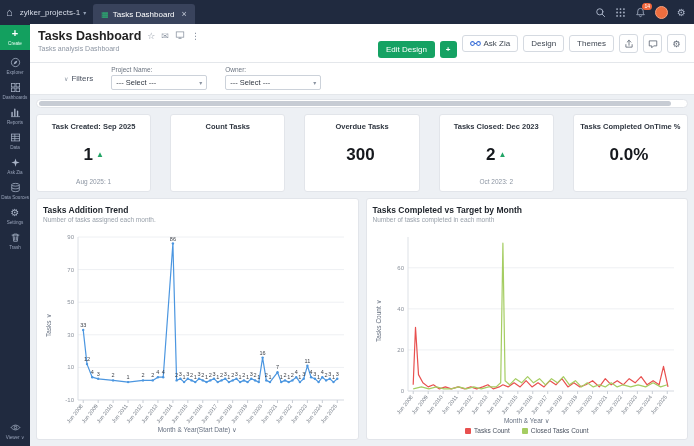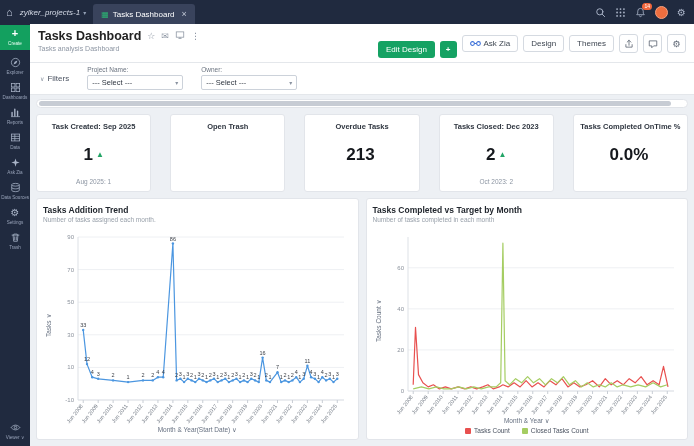--- a/index.html
+++ b/index.html
@@ -3,21 +3,21 @@
 <meta charset="utf-8">
 <style>
   * { margin:0; padding:0; box-sizing:border-box; }
   html,body { width:694px; height:446px; overflow:hidden; }
   body { font-family:"Liberation Sans","DejaVu Sans",sans-serif; background:#edf0f4; color:#333; }
   #app { width:694px; height:446px; display:flex; flex-direction:column; }
 
   
   .topbar { height:24px; background:#202a3f; display:flex; align-items:center; padding:0 8px 0 6px; gap:7px; flex:0 0 auto; }
   .tb-home { color:#b9c2d4; font-size:11px; line-height:1; cursor:pointer; }
-  .tb-project { color:#d6dce8; font-size:8px; display:flex; align-items:center; gap:3px; cursor:pointer;font-style:italic; }
+  .tb-project { color:#d6dce8; font-size:8px; display:flex; align-items:center; gap:3px; cursor:pointer; }
   .tb-caret { font-size:6px; color:#93a0b5; }
   .tb-tab { align-self:flex-end; height:20px; background:#39435c; border-radius:3px 3px 0 0; display:flex; align-items:center; gap:4px; padding:0 8px; color:#fff; font-size:8px; cursor:pointer; }
   .tab-glyph { color:#2bb673; font-size:8px; }
   .tab-close { color:#c2c9d6; font-size:9px; margin-left:3px; cursor:pointer; }
   .tb-right { margin-left:auto; display:flex; align-items:center; gap:9px; }
   .tb-icon { color:#aab4c8; display:flex; align-items:center; cursor:pointer; font-size:10px; position:relative; }
   .tb-icon svg { width:11px; height:11px; }
   .bell-badge { position:absolute; top:-4px; right:-6px; background:#f2663c; color:#fff; font-size:5px; padding:0 2px; border-radius:4px; line-height:7px; }
   .avatar { width:13px; height:13px; border-radius:50%; background:#ee6e3f; border:1px solid #f5a07e; cursor:pointer; }
 
@@ -42,21 +42,21 @@
   .hmini svg { width:10px; height:10px; }
   .subtitle { font-size:7px; color:#8d96a3; margin-top:2px; }
   .hdr-actions { margin-left:auto; display:flex; align-items:center; gap:5px; }
   .btn-green { background:#15a263; color:#fff; font-size:8px; padding:4px 8px; border-radius:3px; border:none; cursor:pointer;margin-top:12px; }
   .btn-plus { padding:4px 6px; font-weight:bold; }
   .btn-white { background:#fff; border:1px solid #d5dae1; color:#3f4752; font-size:8px; padding:3px 7px; border-radius:3px; cursor:pointer; display:flex; align-items:center; gap:3px; }
   .icon-btn { width:19px; height:19px; border:1px solid #d5dae1; border-radius:3px; background:#fff; color:#5c6573; display:flex; align-items:center; justify-content:center; font-size:9px; cursor:pointer; }
   .icon-btn svg { width:10px; height:10px; }
 
   .filters { background:#fff; border-bottom:1px solid #e4e7eb; padding:3px 10px 4px; display:flex; align-items:center; gap:18px; flex:0 0 auto; }
-  .filters-toggle { font-size:8px; color:#4a5260; display:flex; align-items:center; gap:3px; cursor:pointer; }
+  .filters-toggle { font-size:8px; color:#4a5260; display:flex; align-items:center; gap:3px; cursor:pointer;margin-left:24px; }
   .chev { font-size:6px; color:#8a93a0; }
   .ffield label { display:block; font-size:6.5px; color:#6b7480; margin-bottom:2px; }
   .fselect { width:96px; height:15px; border:1px solid #ccd2da; border-radius:2px; background:#fff; font-size:7.5px; color:#2f3640; display:flex; align-items:center; justify-content:space-between; padding:0 4px; cursor:pointer; }
   .fselect .caret { font-size:6px; color:#8a93a0; }
 
   .content { flex:1; min-height:0; padding:0 6px; display:flex; flex-direction:column; }
   .hscroll { height:9px; background:#fff; border:1px solid #e1e4e9; border-radius:5px; margin-top:4px; position:relative; flex:0 0 auto; }
   .hscroll-thumb { position:absolute; top:1px; left:2px; right:16px; height:5px; background:#c7ccd4; border-radius:3px; cursor:grab; }
 
   .kpi-row { display:flex; gap:19px; margin-top:6px; flex:0 0 auto; }
@@ -272,27 +272,27 @@
         <div class="kpi-row">
           <div class="kpi">
             <div class="kpi-title">Task Created: Sep 2025</div>
             <div class="kpi-mid">
                 <span class="kpi-value">1</span>
                 <span class="kpi-trend">▲</span>
               </div>
             <div class="kpi-sub">Aug 2025: 1</div>
           </div>
           <div class="kpi">
-            <div class="kpi-title">Open Trash</div>
+            <div class="kpi-title">Count Tasks</div>
             <div class="kpi-sub"></div>
           </div>
           <div class="kpi">
             <div class="kpi-title">Overdue Tasks</div>
             <div class="kpi-mid">
-                <span class="kpi-value">213</span>
+                <span class="kpi-value">300</span>
                 <span class="kpi-trend"></span>
               </div>
             <div class="kpi-sub"></div>
           </div>
           <div class="kpi">
             <div class="kpi-title">Tasks Closed: Dec 2023</div>
             <div class="kpi-mid">
                 <span class="kpi-value">2</span>
                 <span class="kpi-trend">▲</span>
               </div>

